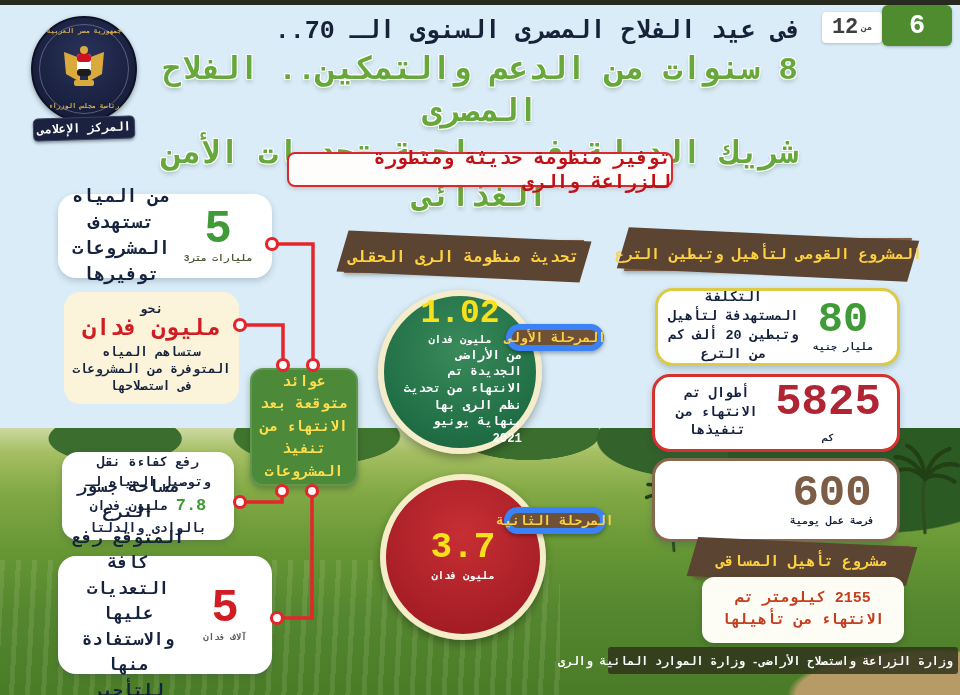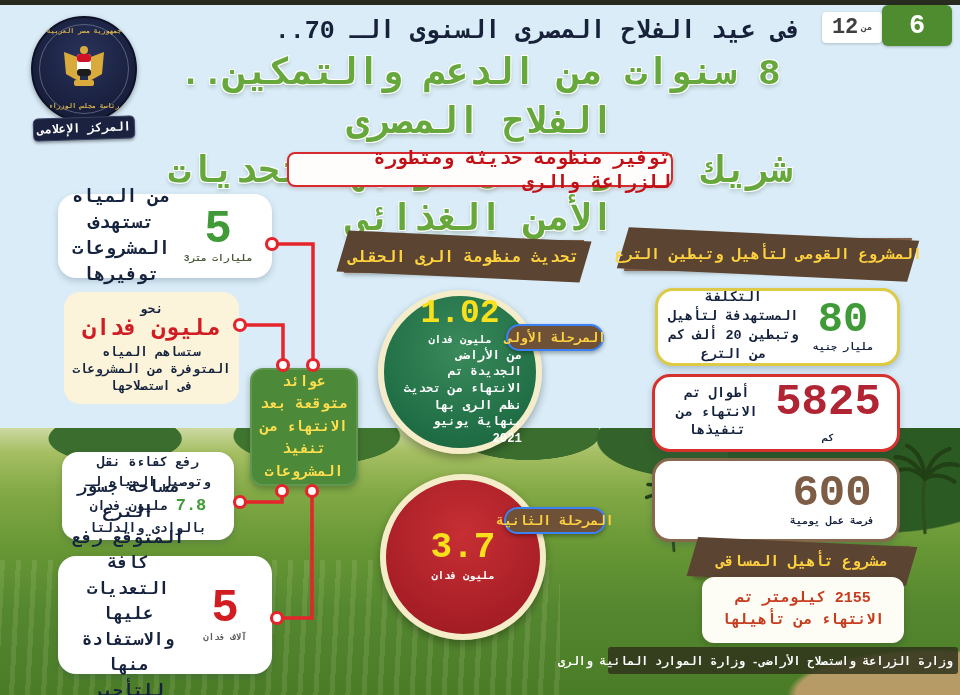--- a/index.html
+++ b/index.html
@@ -62,21 +62,21 @@
     display:flex;align-items:center;justify-content:center;
     color:#fff;font-size:27px;font-weight:bold;box-shadow:0 1px 3px rgba(0,0,0,.25);
   }
 
   .kicker{
     left:260px;top:15px;width:556px;z-index:3;text-align:center;
     color:#18213a;font-size:25px;font-weight:bold;
   }
   .main-title{
     left:150px;top:50px;width:660px;z-index:3;text-align:center;
-    color:#67a83c;font-size:37px;font-weight:bold;line-height:1.32;
+    color:#67a83c;font-size:32px;font-weight:bold;line-height:1.32;
     text-shadow:-1px -1px 0 #fff,1px -1px 0 #fff,-1px 1px 0 #fff,1px 1px 0 #fff,0 3px 4px rgba(30,60,20,.25);
   }
   .red-banner{
     left:287px;top:152px;width:386px;height:35px;z-index:3;
     background:#fffdfb;border:2px solid #d62a2f;border-radius:8px;
     display:flex;align-items:center;justify-content:center;
     color:#c11016;font-size:19px;font-weight:bold;box-shadow:0 2px 4px rgba(120,20,20,.18);
   }
 
   
@@ -131,21 +131,21 @@
       display:flex;flex-direction:column;align-items:center;justify-content:center;text-align:right;
       box-shadow:0 4px 8px rgba(0,0,0,.3);color:#fff;}
   .big-circle .num{font-size:33px;font-weight:bold;color:#f8e11c;line-height:1;}
   .big-circle .unit{font-size:10.5px;font-weight:bold;margin:3px 0 2px;}
   .big-circle .body{font-size:12.3px;font-weight:bold;line-height:1.35;padding:0 14px;}
   #circle1{left:378px;top:290px;width:164px;height:164px;
       background:radial-gradient(circle at 50% 35%, #3a8a5c 0%, #206e45 70%, #185e3a 100%);}
   #circle2{left:380px;top:474px;width:166px;height:166px;
       background:radial-gradient(circle at 50% 35%, #c62f34 0%, #a81e26 70%, #93181f 100%);}
   #circle2 .num{font-size:36px;}
-  .phase-pill{background:#6f5138;border:2px solid #3b82f6;border-radius:16px;z-index:7;
+  .phase-pill{background:#6f5138;border:6px solid #3b82f6;border-radius:16px;z-index:7;
       display:flex;align-items:center;justify-content:center;
       color:#ffd23f;font-weight:bold;font-size:13px;box-shadow:0 2px 4px rgba(0,0,0,.35);white-space:nowrap;}
   #pill1{left:506px;top:324px;width:98px;height:27px;}
   #pill2{left:504px;top:507px;width:102px;height:27px;}
 
   
   .rcard{background:#fff;border-radius:18px;z-index:4;box-shadow:0 3px 6px rgba(40,60,90,.25);}
   .rcard .txt-col{font-size:13.5px;line-height:1.4;}
   #cardA{left:655px;top:288px;width:245px;height:78px;border:3px solid #ddca45;}
   #cardA .num{font-size:42px;font-weight:bold;color:#3f9a37;line-height:.95;}

